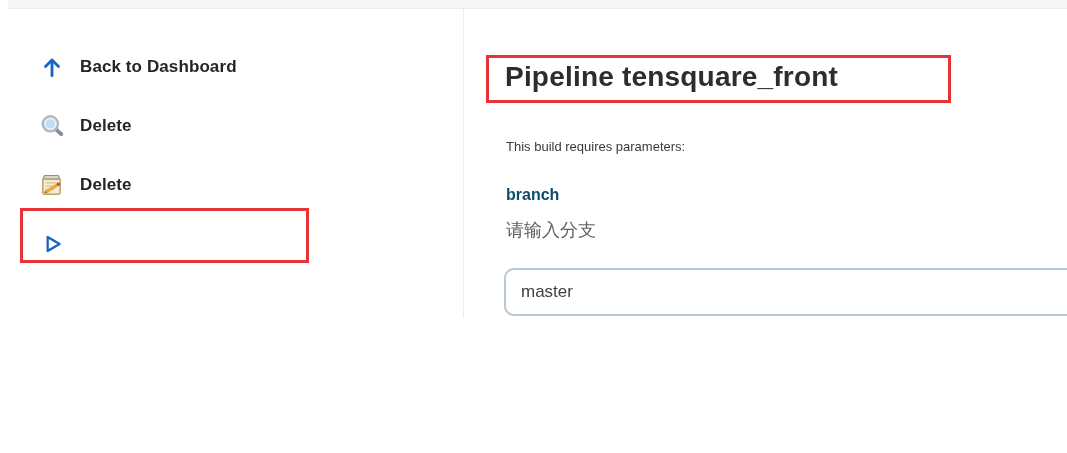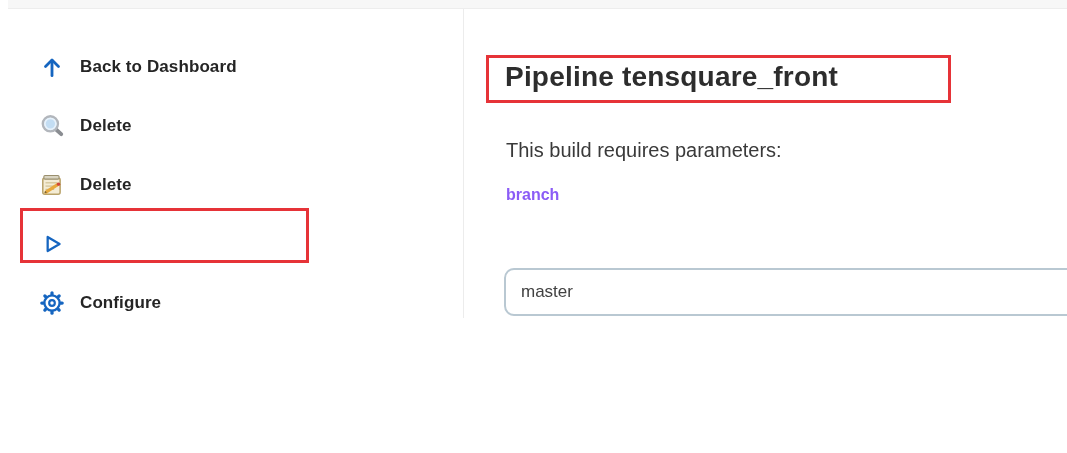--- a/index.html
+++ b/index.html
@@ -17,22 +17,22 @@
   .side-item{display:flex;align-items:center;height:59px;padding-left:30px;cursor:pointer;}
   .side-item .ic{width:28px;height:28px;display:flex;align-items:center;justify-content:center;flex:0 0 28px;}
   .side-item .lbl{margin-left:14px;font-size:17px;font-weight:600;color:#252525;letter-spacing:.1px;}
   
   .anno-box{position:absolute;border:3px solid #e63338;background:transparent;pointer-events:none;}
   .anno-box.sidebar-box{left:12px;top:208px;width:283px;height:49px;}
   
   .main{position:absolute;left:455px;top:8px;width:612px;height:445px;}
   .title-box{position:absolute;left:23px;top:47px;width:465px;height:48px;border:3px solid #e63338;box-sizing:border-box;}
   .page-title{position:absolute;left:42px;top:53px;font-size:28px;font-weight:bold;color:#2d2d2d;letter-spacing:.2px;}
-  .requires{position:absolute;left:43px;top:131px;font-size:20px;color:#3a3a3a;}
-  .param-name{position:absolute;left:43px;top:178px;font-size:16px;font-weight:bold;color:#8b5cf6;}
+  .requires{position:absolute;left:43px;top:131px;font-size:13px;color:#3a3a3a;}
+  .param-name{position:absolute;left:43px;top:178px;font-size:16px;font-weight:bold;color:#0c4a6e;}
   .param-hint{position:absolute;left:43px;top:210px;font-size:18px;color:#606060;}
   .param-input{position:absolute;left:41px;top:260px;width:640px;height:48px;box-sizing:border-box;
     border:2px solid #b9c8d2;border-radius:10px;padding:0 15px;font-size:17px;color:#414141;
     font-family:"Liberation Sans", sans-serif;outline:none;background:#fff;}
   .build-btn{position:absolute;left:48px;top:353px;width:97px;height:41px;border:none;border-radius:8px;
     background:#16476b;color:#ffffff;font-size:21px;font-weight:bold;font-family:"Liberation Sans", sans-serif;
     cursor:pointer;letter-spacing:.2px;}
   .anno-arrow{position:absolute;left:182px;top:335px;pointer-events:none;}
   svg{display:block;}
 </style>
@@ -84,54 +84,36 @@
     </div>
 
     <div class="side-item">
       <span class="ic">
         <svg width="26" height="26" viewBox="0 0 24 24" fill="none" stroke="#1565c0" stroke-width="2.1" stroke-linejoin="round">
           <path d="M8 5.5 L19 12 L8 18.5 Z"></path>
         </svg>
       </span>
     </div>
 
-    <div class="side-item">
-      <span class="ic">
-        <svg width="26" height="26" viewBox="0 0 24 24" fill="none" stroke="#1565c0">
-          <circle cx="12" cy="12" r="7" stroke-width="2.1"></circle>
-          <circle cx="12" cy="12" r="2.6" stroke-width="2"></circle>
-          <g stroke-width="3" stroke-linecap="round">
-            <line x1="12" y1="2.6" x2="12" y2="4.2"></line>
-            <line x1="12" y1="19.8" x2="12" y2="21.4"></line>
-            <line x1="2.6" y1="12" x2="4.2" y2="12"></line>
-            <line x1="19.8" y1="12" x2="21.4" y2="12"></line>
-            <line x1="5.4" y1="5.4" x2="6.5" y2="6.5"></line>
-            <line x1="17.5" y1="17.5" x2="18.6" y2="18.6"></line>
-            <line x1="5.4" y1="18.6" x2="6.5" y2="17.5"></line>
-            <line x1="17.5" y1="6.5" x2="18.6" y2="5.4"></line>
-          </g>
-        </svg>
-      </span>
-      <span class="lbl">Configure</span>
-    </div>
 
 
 
   </div>
 
   <div class="anno-box sidebar-box"></div>
 
   <div class="main">
 
     <div class="title-box"></div>
     <h1 class="page-title" style="margin:0">Pipeline tensquare_front</h1>
 
     <div class="requires">This build requires parameters:</div>
 
     <div class="param-name">branch</div>
+    <div class="param-hint">请输入分支</div>
 
     <input class="param-input" type="text" value="master" style="">
 
     <button class="build-btn">Build</button>
 
     <span class="anno-arrow">
       <svg width="160" height="30" viewBox="0 0 160 30">
         <line x1="40" y1="17" x2="152" y2="10" stroke="#e5353b" stroke-width="8" stroke-linecap="round"></line>
         <polygon points="4,19 44,3 36,17 44,30" fill="#e5353b"></polygon>
       </svg>

